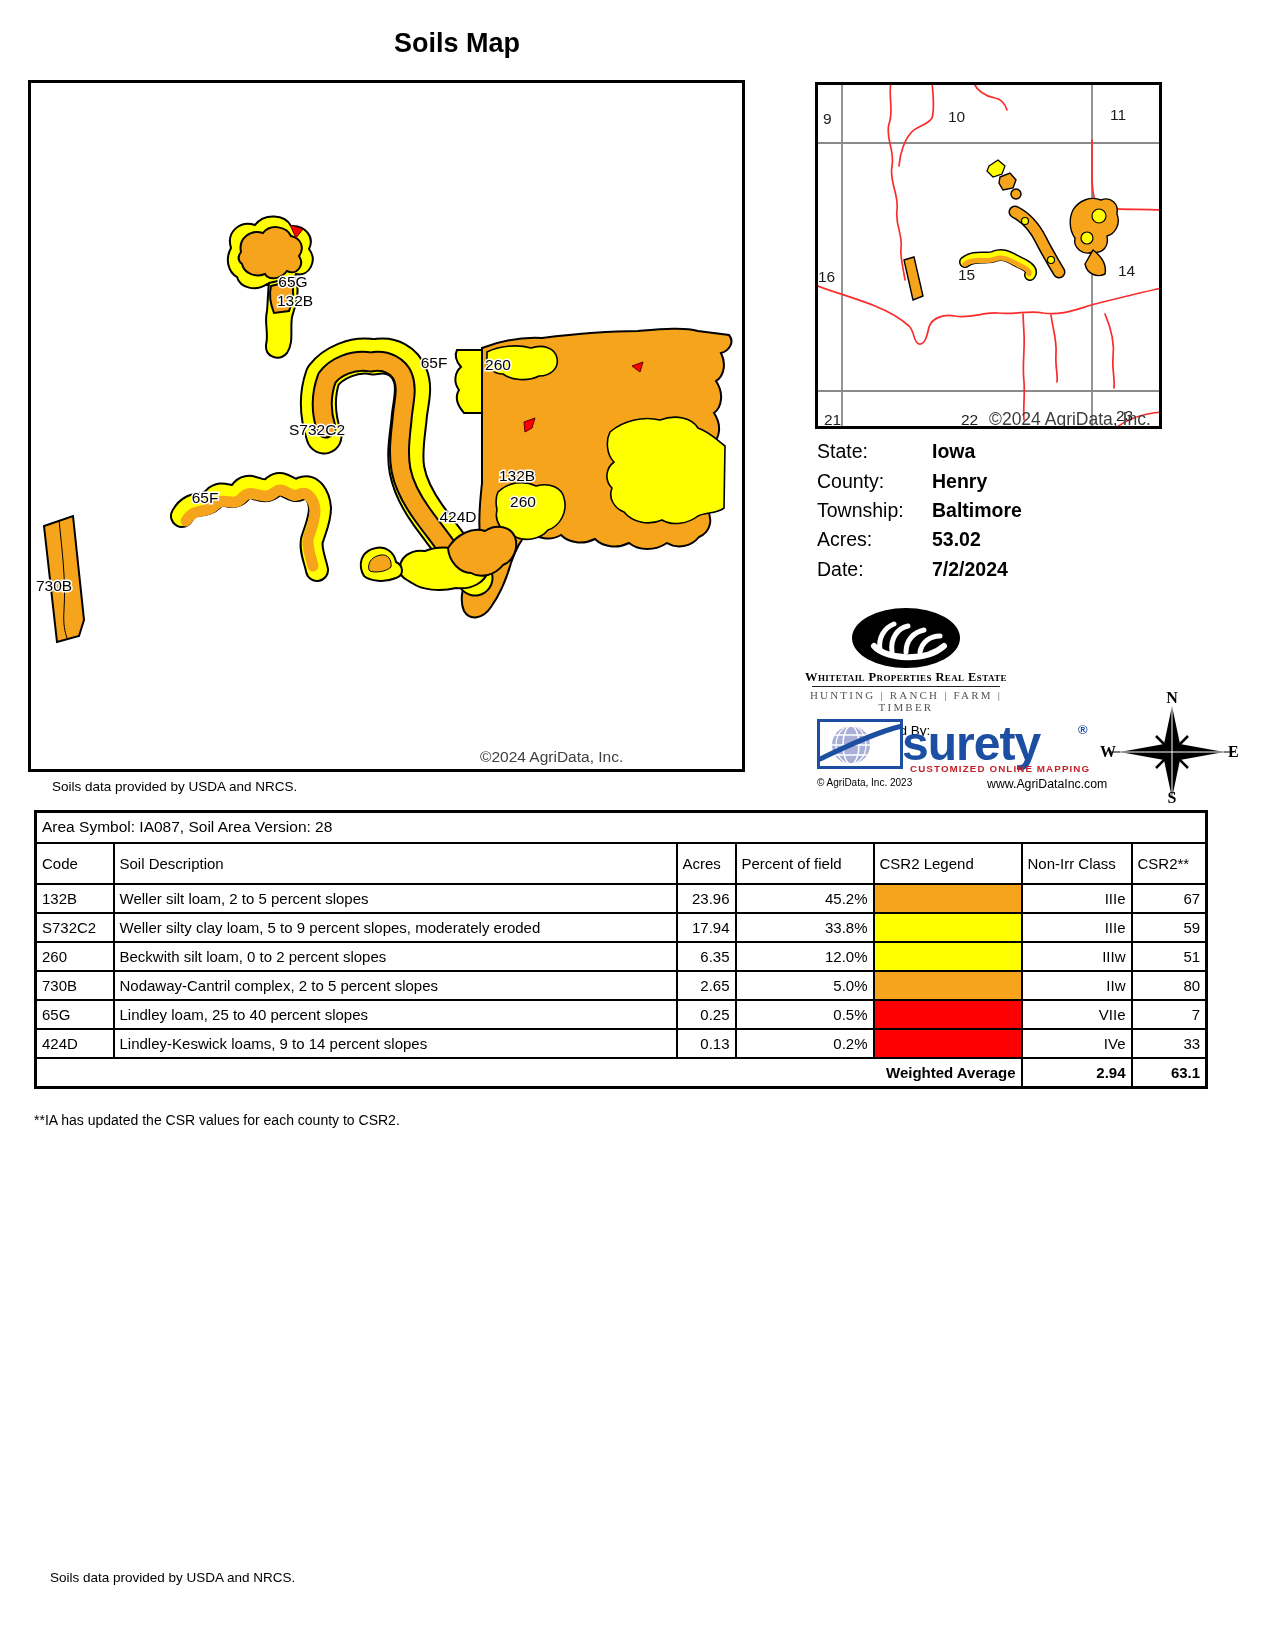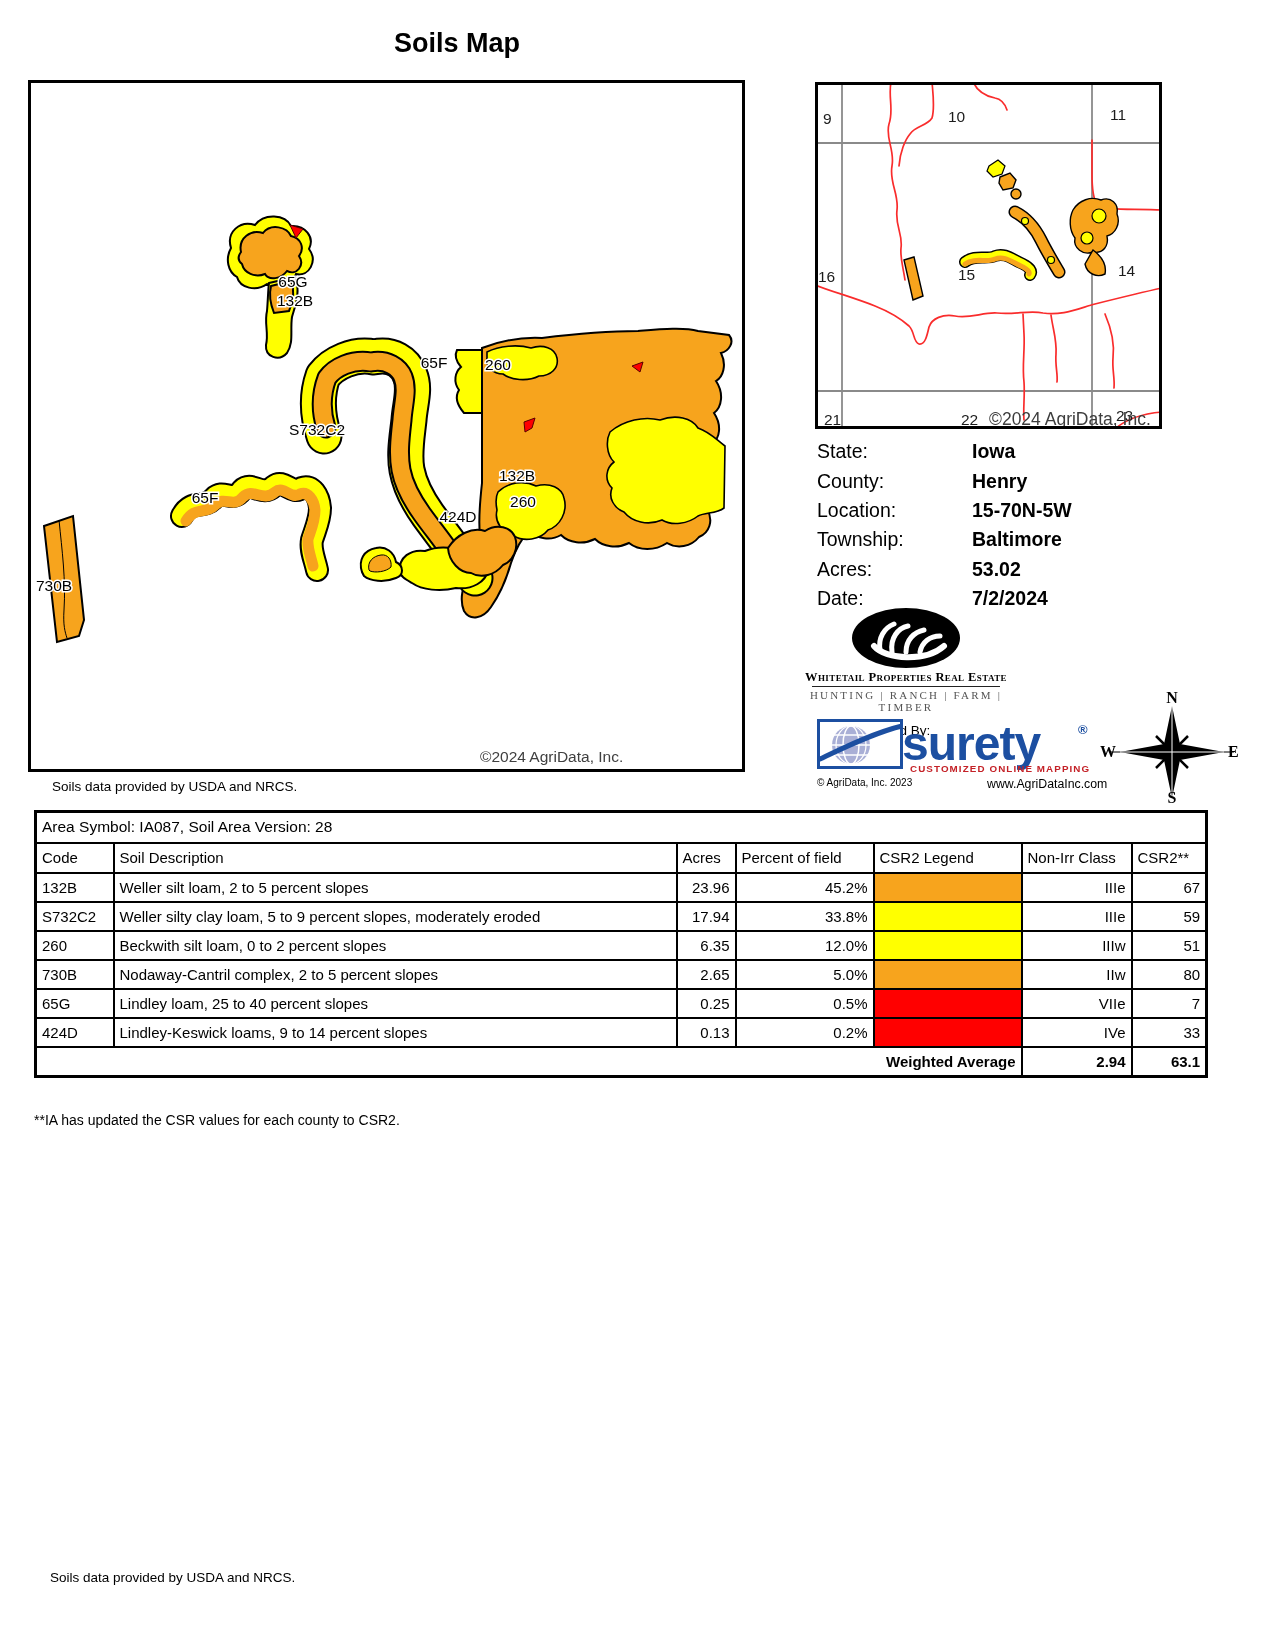--- a/index.html
+++ b/index.html
@@ -35,21 +35,21 @@
   #locator-map { left:815px; top:82px; }
   .grid { stroke:var(--grid-gray); stroke-width:1.8; }
   .road { stroke:var(--road-red); stroke-width:1.7; fill:none; stroke-linecap:round; stroke-linejoin:round; }
   .sec { font-size:15.5px; fill:#1c1c1c; font-family:"Liberation Sans", sans-serif; }
   .loc-copy { font-size:17.5px; fill:#3d3d3d; font-family:"Liberation Sans", sans-serif; }
   .lo { fill:var(--soil-orange); stroke:#000; stroke-width:1.4; }
   .ly { fill:var(--soil-yellow); stroke:#000; stroke-width:1.2; }
 
   
   #info-panel { left:817px; top:437px; width:330px; }
-  .info-row { display:flex; height:29.4px; align-items:center; font-size:19.5px;gap:40px; }
+  .info-row { display:flex; height:29.4px; align-items:center; font-size:19.5px; }
   .info-label { width:115px; }
   .info-value { font-weight:bold; }
 
   
   #wt-name {
     left:800px; top:670px; width:212px; text-align:center;
     font-family:"Liberation Serif", serif; font-variant:small-caps;
     font-weight:700; font-size:12.5px; letter-spacing:0.4px;
   }
   #wt-divider { left:812px; top:686px; width:188px; height:1px; background:#222; }
@@ -66,21 +66,21 @@
   #surety-reg { left:1078px; top:722px; font-size:13px; color:var(--surety-blue); font-weight:bold; }
   #surety-tagline { left:904px; top:763px; font-size:9.8px; font-weight:bold; color:var(--surety-red); letter-spacing:1.1px;margin-left:6px; }
   #agridata-copy { left:817px; top:777px; font-size:10px; }
   #agridata-url { left:987px; top:777px; font-size:12.3px; }
   .compass-letter { font-family:"Liberation Serif", serif; font-weight:bold; font-size:16px; fill:#000; }
 
   
   #soil-table-wrap { left:34px; top:810px; width:1171px; }
   table { border-collapse:collapse; table-layout:fixed; width:1171px; font-size:15px; }
   td, th { border:2px solid #000; padding:2px 5px; overflow:hidden; white-space:nowrap; }
-  th { font-weight:normal; text-align:left; height:30px; }
+  th { font-weight:normal; text-align:left; height:41px; }
   tr.area-row td { height:31px; font-size:15.5px; }
   tr.data-row td { height:29px; }
   tr.w-row td { height:30px; font-weight:bold;text-align:right; }
   .num { text-align:right; }
   .wavg { text-align:right; font-weight:bold; }
   #soil-table-wrap table { border:3px solid #000; }
 
   #footnote { left:34px; top:1112px; font-size:14px; }
   #bottom-note { left:50px; top:1570px; font-size:13.5px; }
 </style>
@@ -198,24 +198,20 @@
 </svg>
 
 <div id="info-panel" class="abs">
   <div class="info-row">
     <span class="info-label">State:</span>
     <span class="info-value">Iowa</span>
   </div>
   <div class="info-row">
     <span class="info-label">County:</span>
     <span class="info-value">Henry</span>
-  </div>
-  <div class="info-row">
-    <span class="info-label">Location:</span>
-    <span class="info-value">15-70N-5W</span>
   </div>
   <div class="info-row">
     <span class="info-label">Township:</span>
     <span class="info-value">Baltimore</span>
   </div>
   <div class="info-row">
     <span class="info-label">Acres:</span>
     <span class="info-value">53.02</span>
   </div>
   <div class="info-row">

